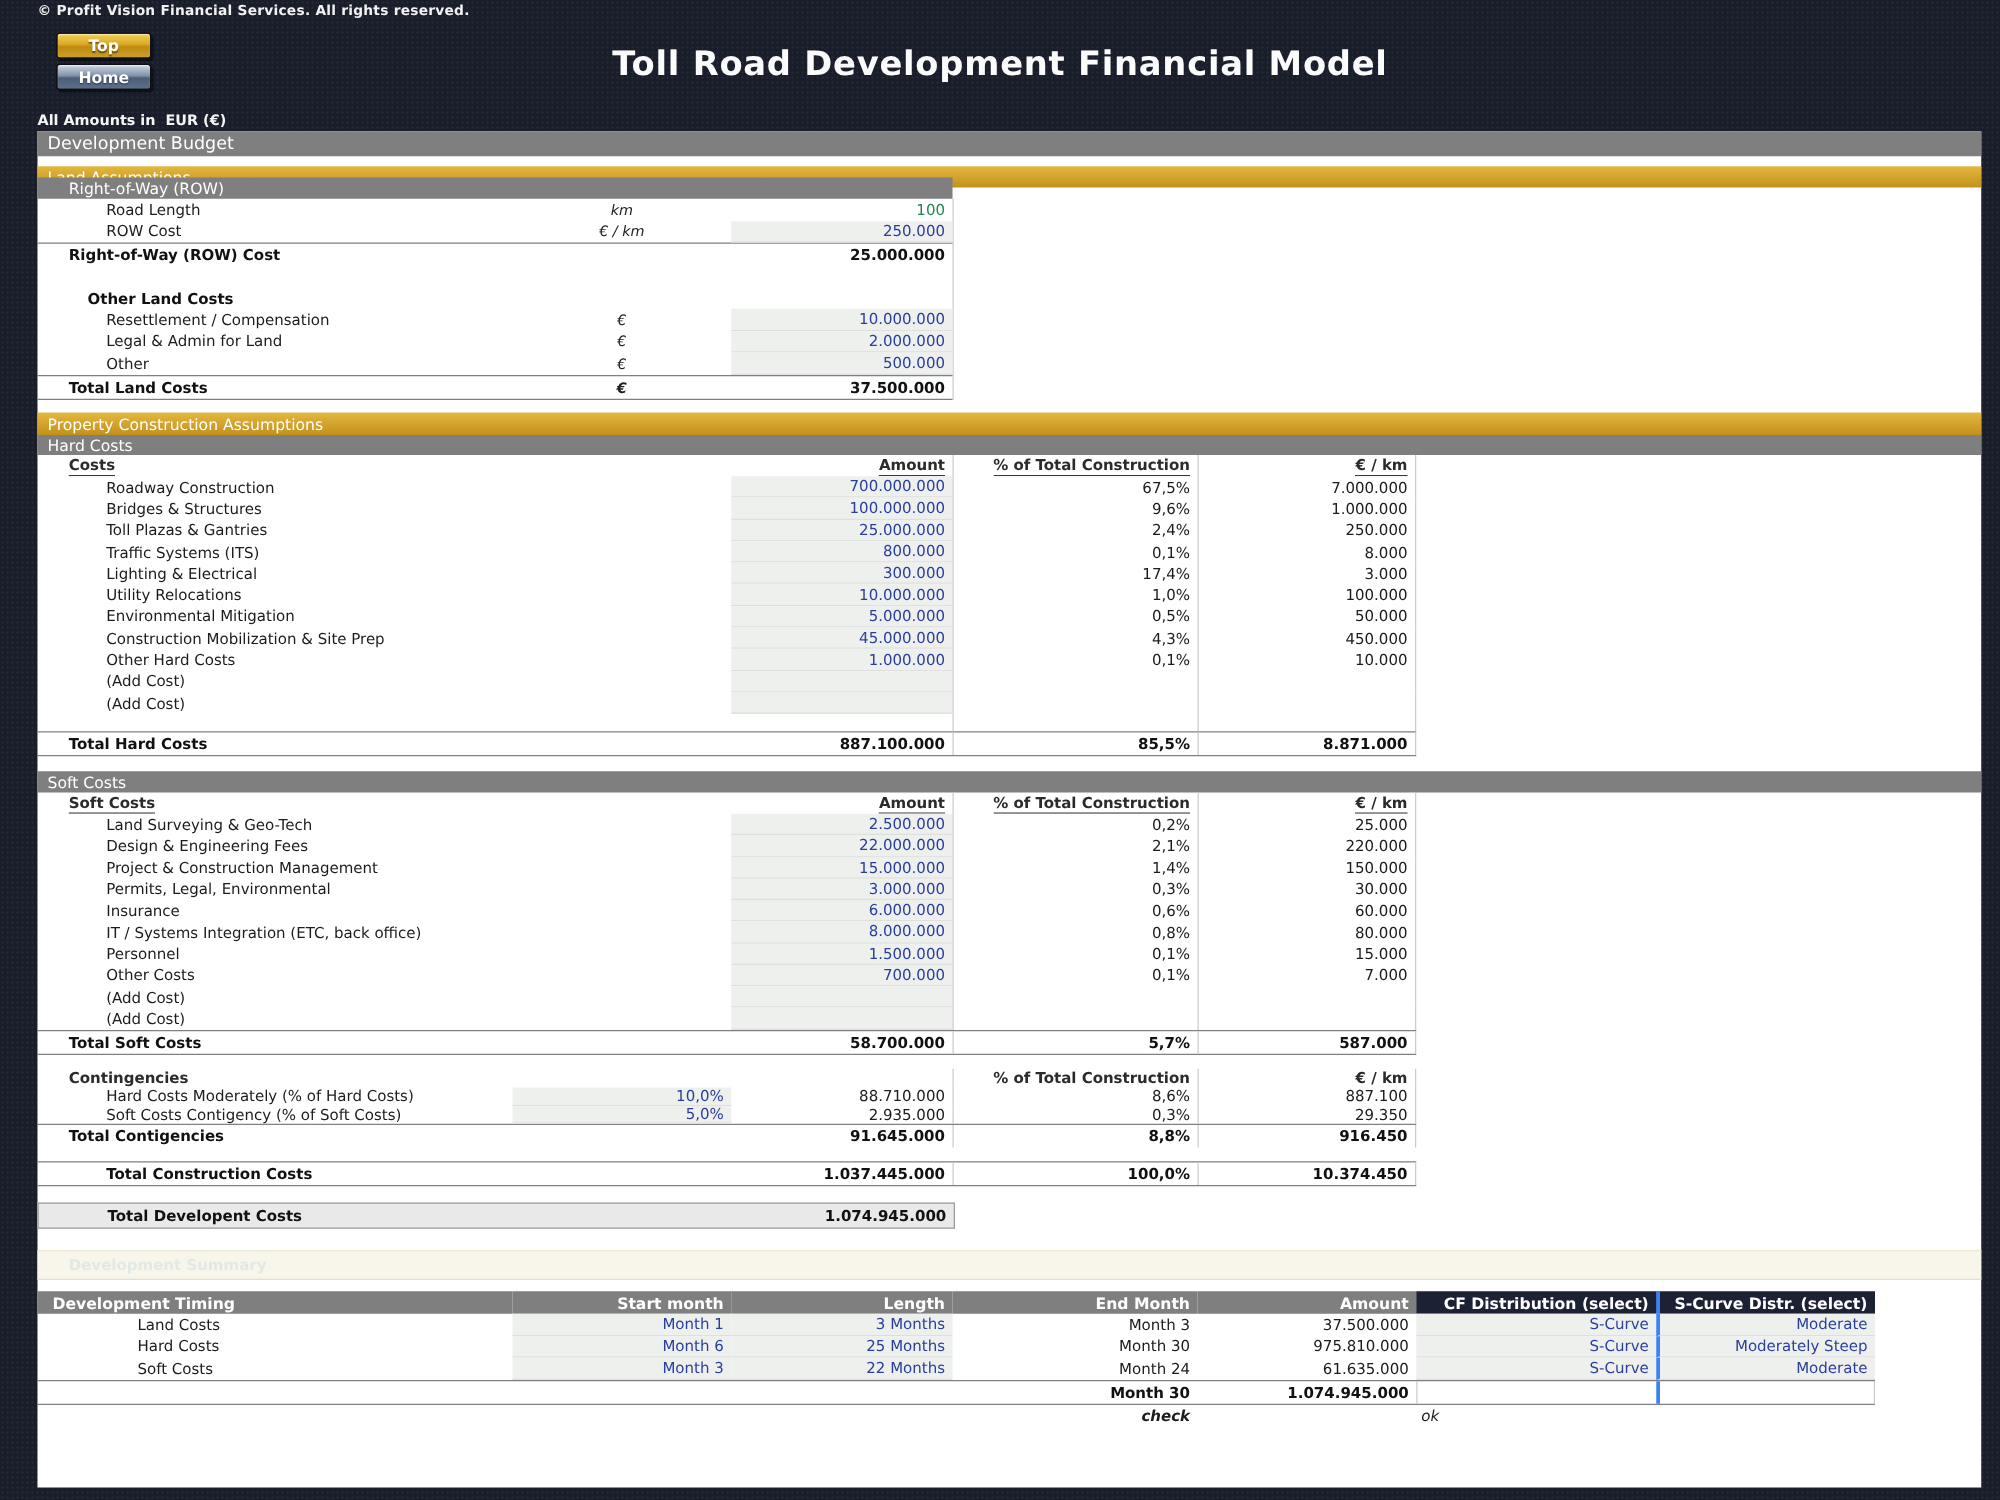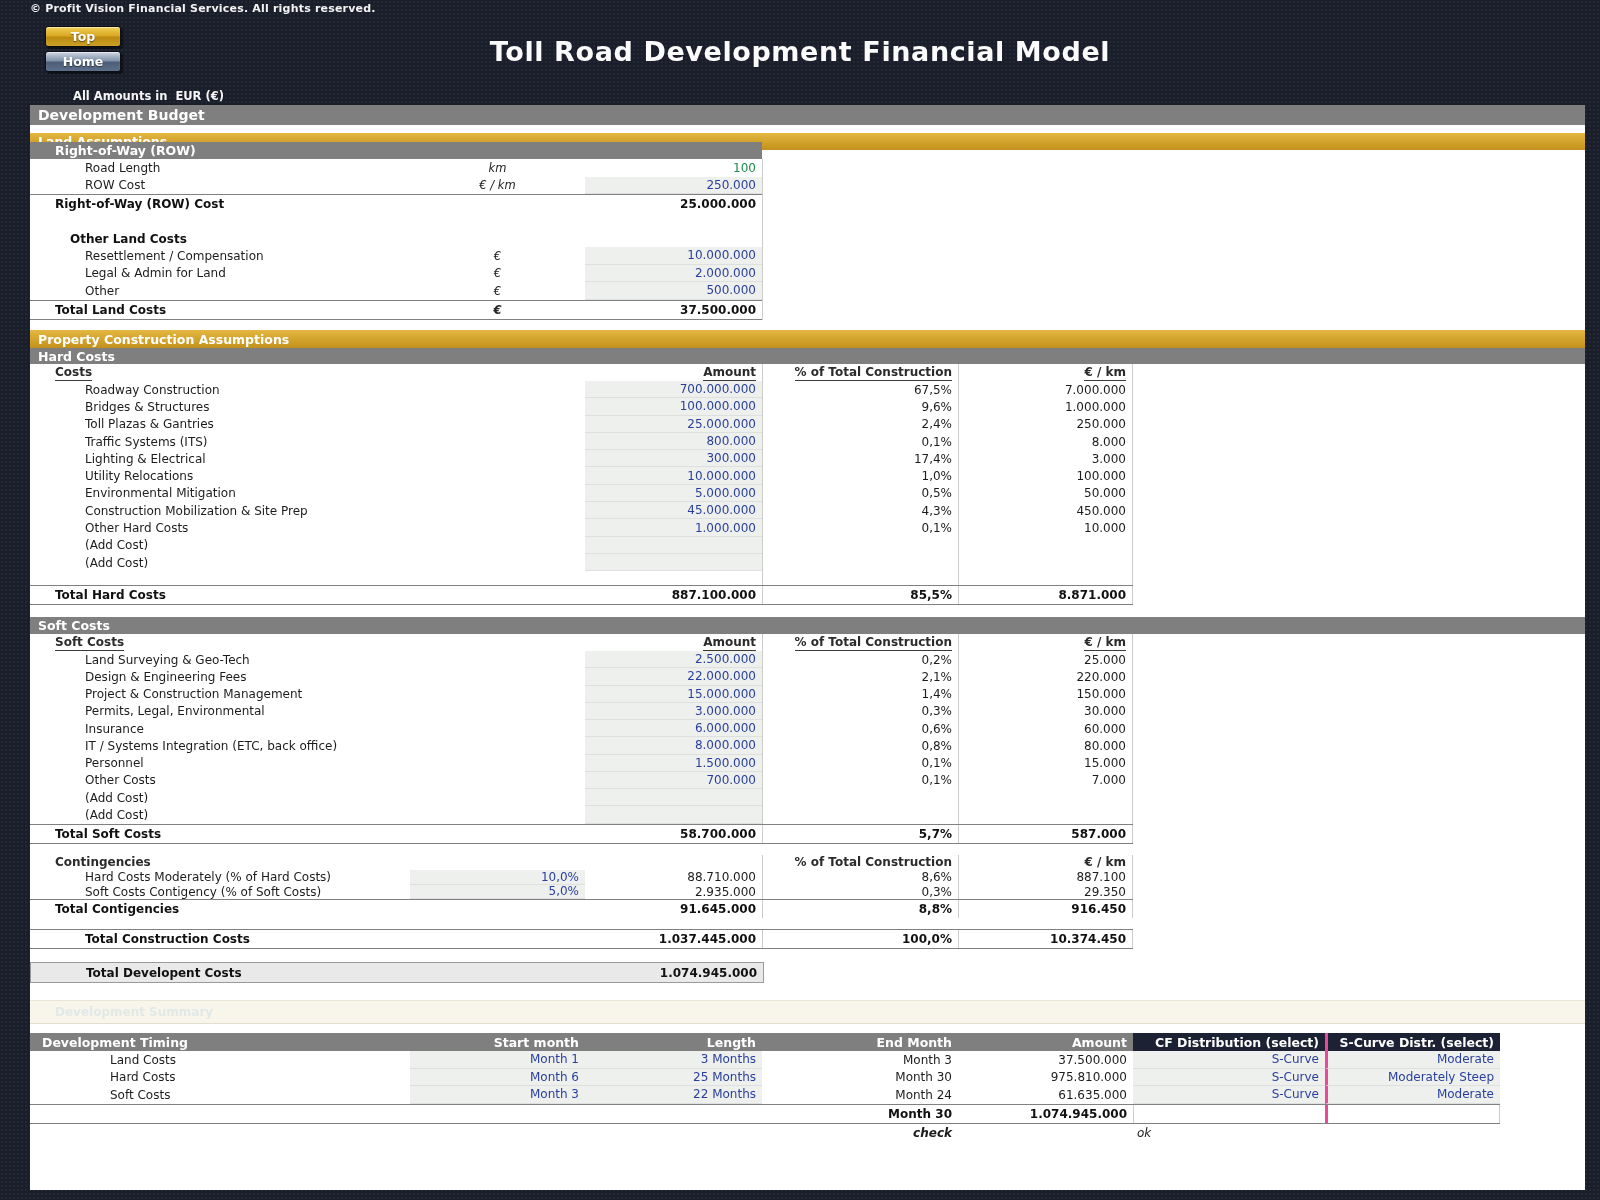--- a/index.html
+++ b/index.html
@@ -12,25 +12,25 @@
   .copyright{position:absolute;top:2px;left:30px;color:#f2f2f2;font-size:11px;font-weight:bold;letter-spacing:.2px;}
   .title{position:absolute;top:36px;left:0;width:1600px;text-align:center;color:#fbfbfb;
     font-size:27px;font-weight:600;letter-spacing:.6px;}
   .btn{position:absolute;left:45px;width:76px;height:21px;border:1px solid #0c0e16;border-radius:3px;
     color:#fff;font-weight:bold;font-size:12.5px;text-align:center;line-height:19px;cursor:pointer;
     font-family:"DejaVu Sans","Liberation Sans",sans-serif;
     box-shadow:2px 2px 0 rgba(0,0,0,.45), inset 0 1px 1px rgba(255,255,255,.55);
     text-shadow:0 1px 1px rgba(0,0,0,.5);padding:0;}
   .btn.gold{top:26px;background:linear-gradient(#f3d155 0%,#d9a925 45%,#bd8a10 55%,#caa027 100%);}
   .btn.steel{top:51px;background:linear-gradient(#cfd6e0 0%,#8193ab 45%,#4d5d77 55%,#5d7089 100%);}
-  .amounts-note{position:absolute;top:89px;left:30px;color:#f5f5f5;font-size:11.5px;font-weight:bold;white-space:pre;margin-left:43px;}
+  .amounts-note{position:absolute;top:89px;left:30px;color:#f5f5f5;font-size:11.5px;font-weight:bold;white-space:pre;}
   
   .content{position:absolute;left:30px;top:105px;width:1555px;height:1085px;background:#ffffff;}
   .abs{position:absolute;left:0;}
-  .bar{display:flex;align-items:center;color:#fff;font-weight:bold;}
+  .bar{display:flex;align-items:center;color:#fff;font-weight:normal;}
   .bar.gray{background:#7f7f7f;}
   .bar.gold{background:linear-gradient(#e3b740,#c3911b);}
   .bar span{padding-left:8px;}
   .bar.sub span{padding-left:25px;}
   .wfull{width:1555px;}
   .f14{font-size:14px;}
   .f12{font-size:12.5px;}
   
   .land-grid{display:grid;grid-template-columns:380px 175px 177px;width:732px;}
   .cost-grid{display:grid;grid-template-columns:380px 175px 177px 196px 175px;width:1103px;}
@@ -53,21 +53,21 @@
   .total-row .cell{font-weight:bold;color:#111;}
   .rule-top{border-top:1px solid #808080;}
   .rule-bot{border-bottom:1px solid #808080;}
   .landbox{border-right:1px solid #cccccc;}
   .devtotal{background:#e9e9e9;border:1px solid #999;}
   .ghost{background:#f8f5ea;border-top:1px solid #eae6d6;border-bottom:1px solid #e3dfcc;display:flex;align-items:center;}
   .ghost span{padding-left:25px;color:#cfe0e6;font-weight:bold;font-size:12px;opacity:.55;}
   .thead .cell{font-weight:bold;color:#fff;font-size:12.5px;}
   .thead .graycell{background:#7f7f7f;}
   .thead .navycell{background:#1c2234;}
-  .sccell{border-left:3px solid #ec4899;}
+  .sccell{border-left:3px solid #3b82f6;}
   .ital{font-style:italic;}
   .checktxt{font-style:italic;font-weight:bold;}
 </style>
 </head>
 <body>
 
 <div class="stage">
 
   <div class="copyright">© Profit Vision Financial Services. All rights reserved.</div>
   <button class="btn gold">Top</button>

